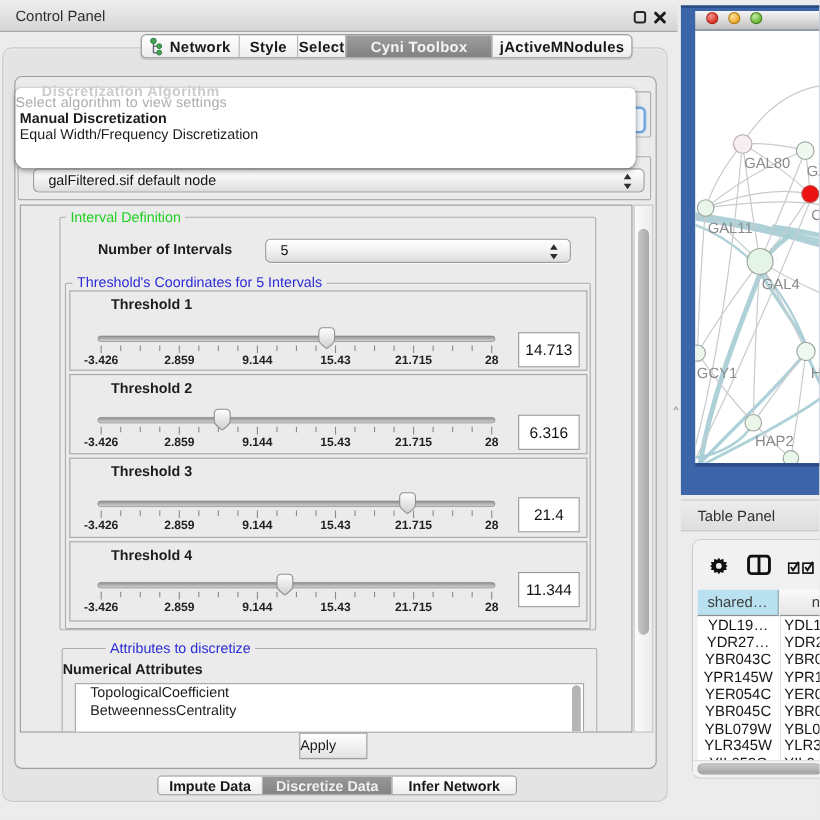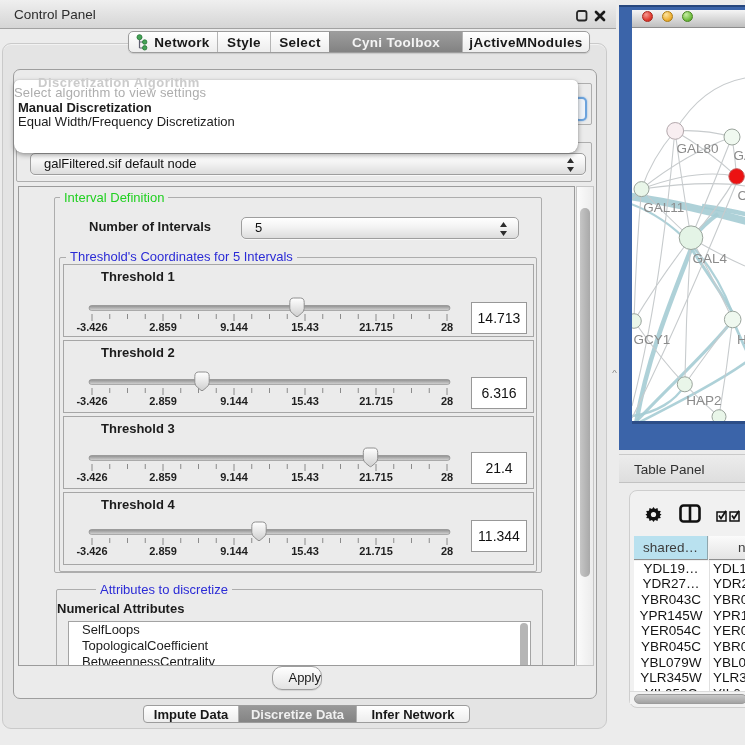--- a/index.html
+++ b/index.html
@@ -60,24 +60,24 @@
   .tfield { position:absolute; left:407px; top:33px; width:56px; height:32px;
     background:#ffffff; border:1px solid #989898;
     font-size:14px; text-align:center; line-height:30px; color:#111; }
 
   
   #attrlist { position:absolute; left:49px; top:434px; width:463px; height:110px;
     background:#ffffff; border:1px solid #a3a3a3; }
   #attrlist div { padding-left:13px; height:16px; line-height:16px; font-size:13px; }
 
   
-  #apply { left:272px; top:666px; width:50px; height:24px;
-    border:1px solid #9e9e9e; border-radius:10px;
+  #apply { left:272px; top:666px; width:62px; height:24px;
+    border:1px solid #9e9e9e; border-radius:0;
     background:linear-gradient(#ffffff,#e3e3e3);
-    font-size:13px; text-align:right; line-height:22px; color:#1a1a1a;
+    font-size:13px; text-align:left; line-height:22px; color:#1a1a1a;
     box-shadow:0 1px 1px rgba(0,0,0,.1); }
 
   
   #macwin { left:619px; top:5px; width:126px; height:445px; background:#3b64a9; }
   #mactitle { position:absolute; left:13px; top:5px; right:0; height:18px;
     background:linear-gradient(#f5f5f5,#bfbfbf); border-bottom:1px solid #8d8d8d; }
   .light { position:absolute; top:1px; width:11px; height:11px; border-radius:50%; }
   #canvas { position:absolute; left:13px; top:23px; right:0; height:393px; background:#ffffff; }
 
   
@@ -339,21 +339,20 @@
         <text x="383" y="44" text-anchor="middle" font-size="11px" font-weight="bold" fill="#1f1f1f">28</text>
 <path transform="translate(195,0)" d="M -7.2,15.5 Q -7.2,11 -3.4,11 L 3.4,11 Q 7.2,11 7.2,15.5 L 7.2,21.5 Q 7.2,24.3 4.6,26.3 L 1,29.3 Q 0,30.1 -1,29.3 L -4.6,26.3 Q -7.2,24.3 -7.2,21.5 Z" fill="url(#thgtp4)" stroke="#8f8f8f" stroke-width="1"></path>
 </svg>
       <div class="tfield" style="top:27px;">11.344</div>
     </div>
 
     <div class="group" style="left:37px;top:402px;width:487px;height:200px;"></div>
     <span class="gtitle" style="left:45px;top:396px;color:#2b2bd6;margin-left:32px;">Attributes to discretize</span>
     <div class="abs" style="left:38px;top:414px;font-weight:bold;">Numerical Attributes</div>
     <div id="attrlist">
-      <div>SelfLoops</div>
       <div>TopologicalCoefficient</div>
       <div>BetweennessCentrality</div>
     </div>
     <div class="abs" style="left:501px;top:436px;width:8px;height:60px;border-radius:4px;background:#b5b5b5;"></div>
   </div>
 
   <div id="vsb" class="abs">
     <div id="vthumb"></div>
   </div>
 
@@ -361,21 +360,21 @@
 
   <div id="toptabs" class="abs">
     <div class="seg" style="width:88px;">
       <svg width="13" height="17" viewBox="0 0 13 17" style="margin-right:5px;">
         <path d="M3.5 5.5 V14 M3.5 8 H7 M3.5 14 H7" stroke="#5f5f70" stroke-width="1.2" fill="none"></path>
         <circle cx="3.5" cy="3.2" r="2.5" fill="#44a457" stroke="#2c7a3c" stroke-width=".9"></circle>
         <circle cx="8.7" cy="8" r="2.2" fill="#44a457" stroke="#2c7a3c" stroke-width=".9"></circle>
         <circle cx="8.7" cy="13.8" r="2.2" fill="#44a457" stroke="#2c7a3c" stroke-width=".9"></circle>
       </svg>Network</div>
     <div class="seg" style="width:53px;">Style</div>
-    <div class="seg" style="width:59px;">Select</div>
+    <div class="seg" style="width:44px;">Select</div>
     <div class="seg sel" style="width:133px;">Cyni Toolbox</div>
     <div class="seg" style="width:127px;">jActiveMNodules</div>
   </div>
 
   <div id="bottabs" class="abs">
     <div class="seg" style="width:94px;">Impute Data</div>
     <div class="seg sel" style="width:118px;">Discretize Data</div>
     <div class="seg" style="width:113px;">Infer Network</div>
   </div>
 

